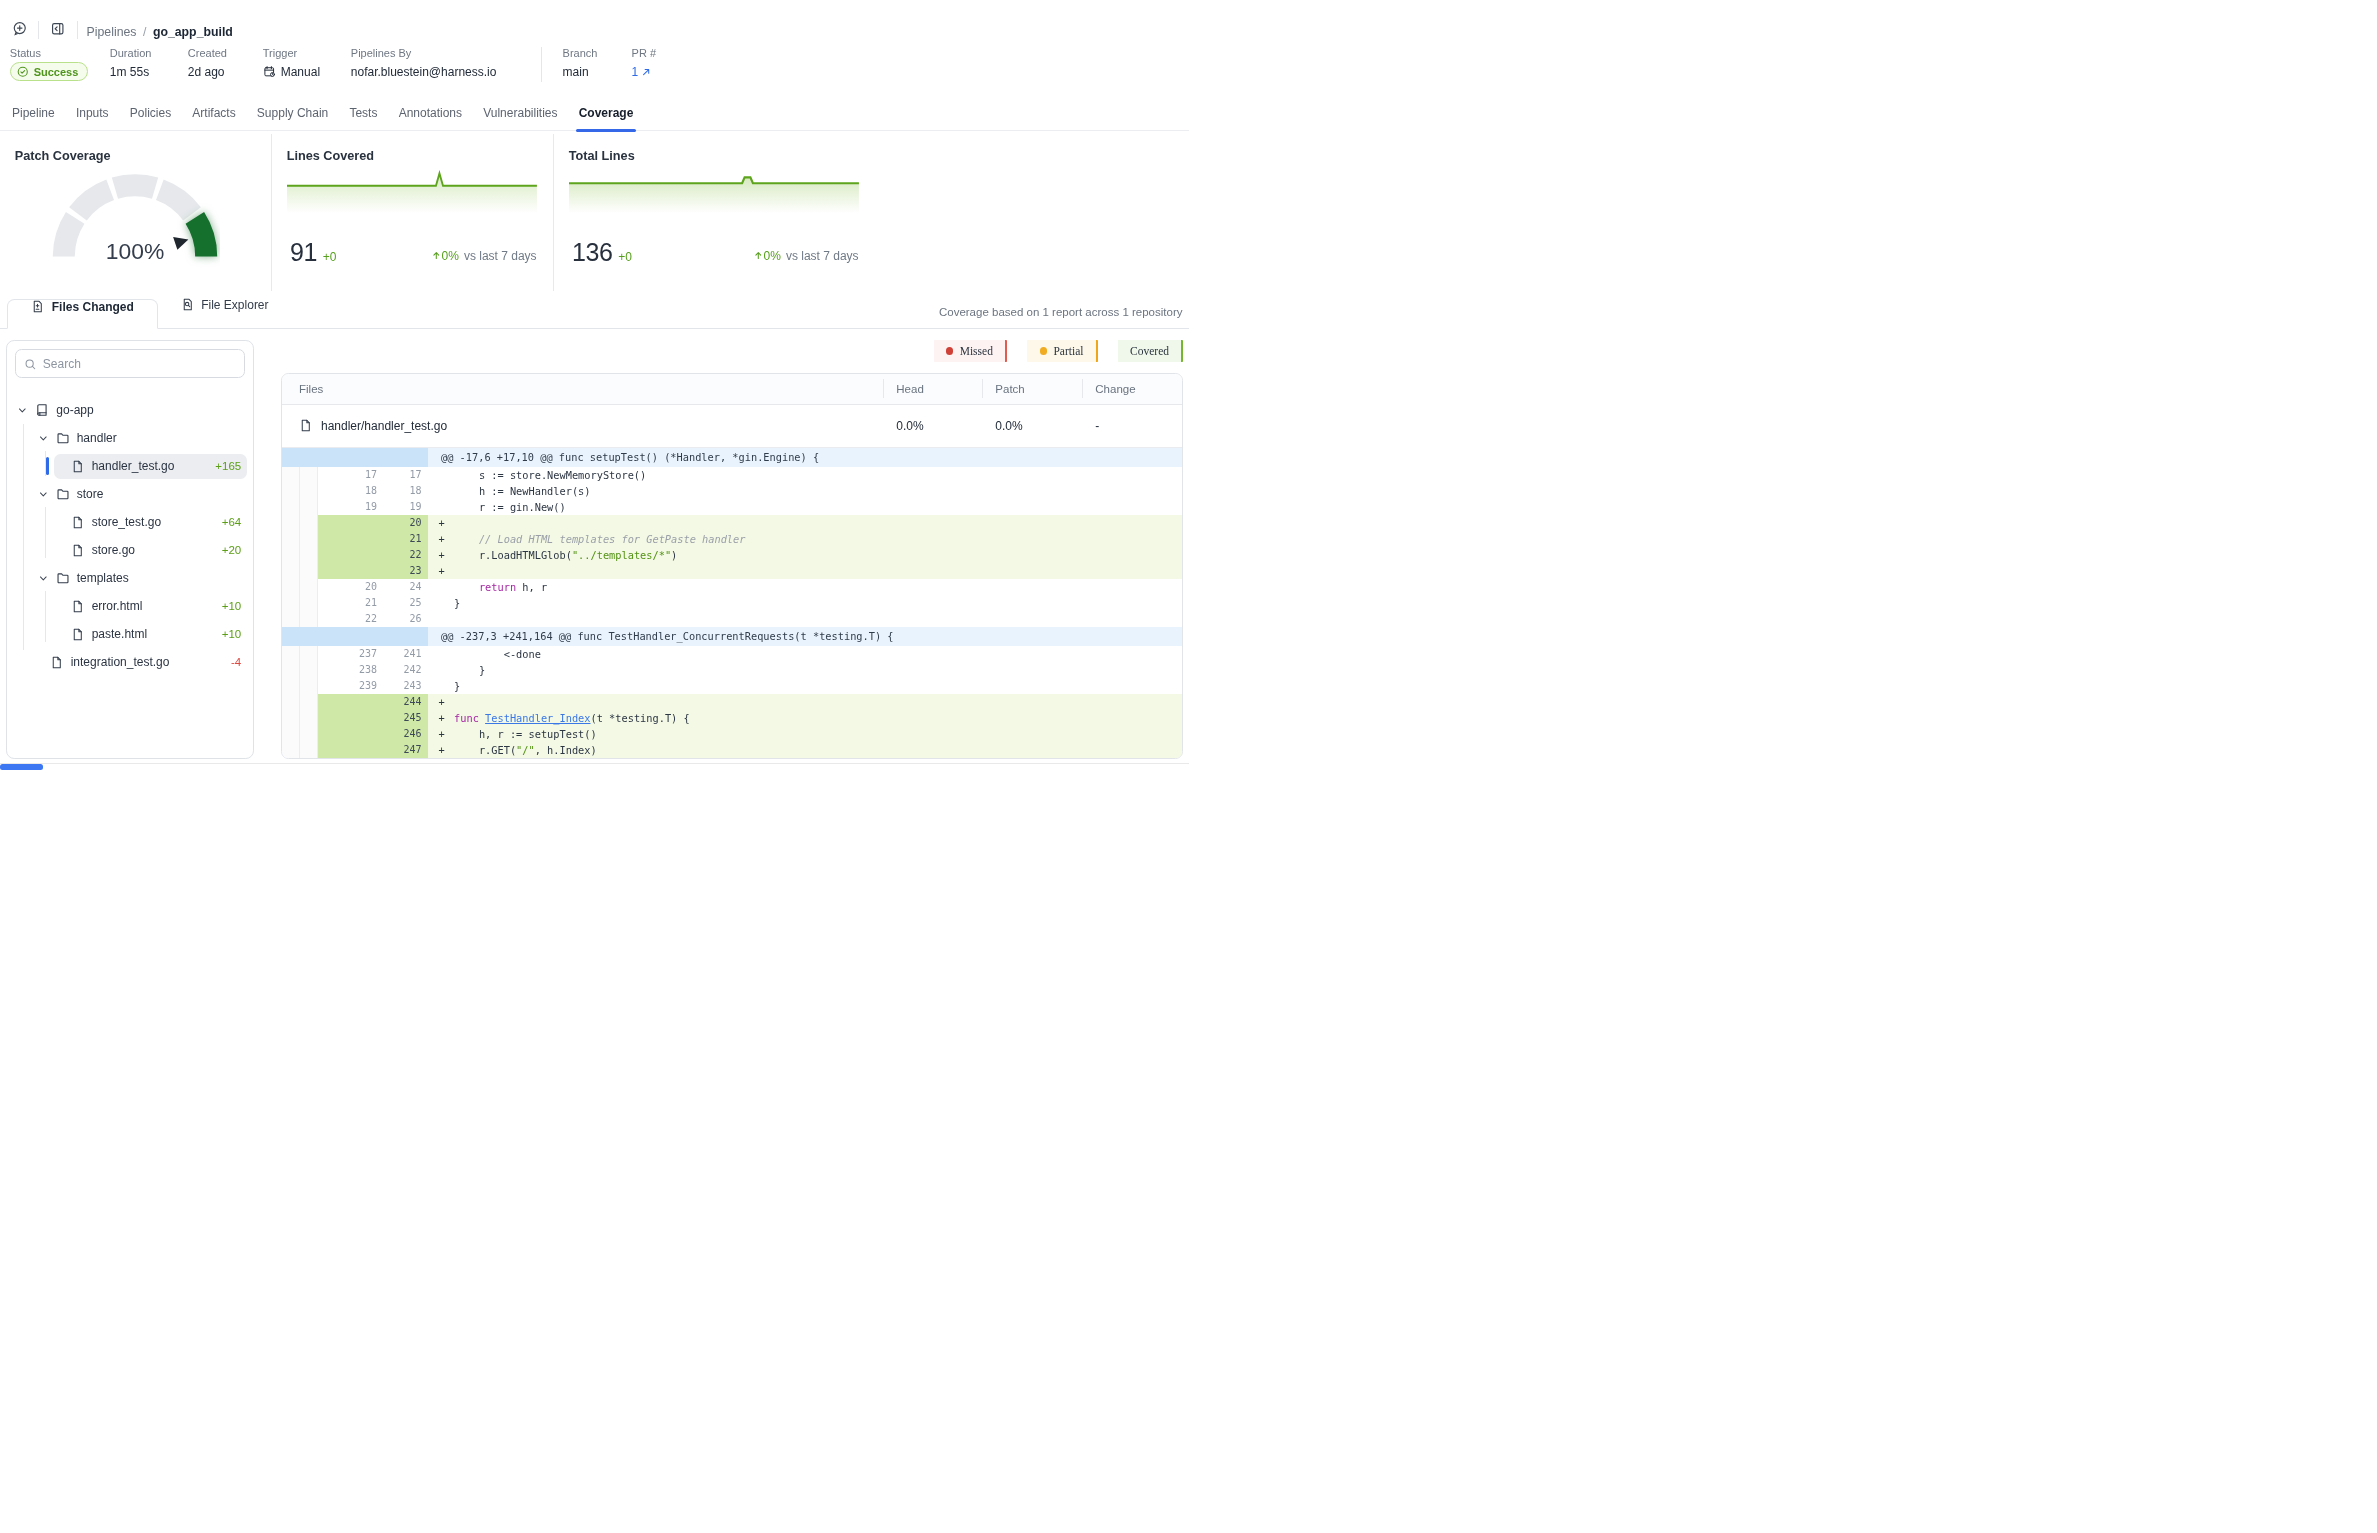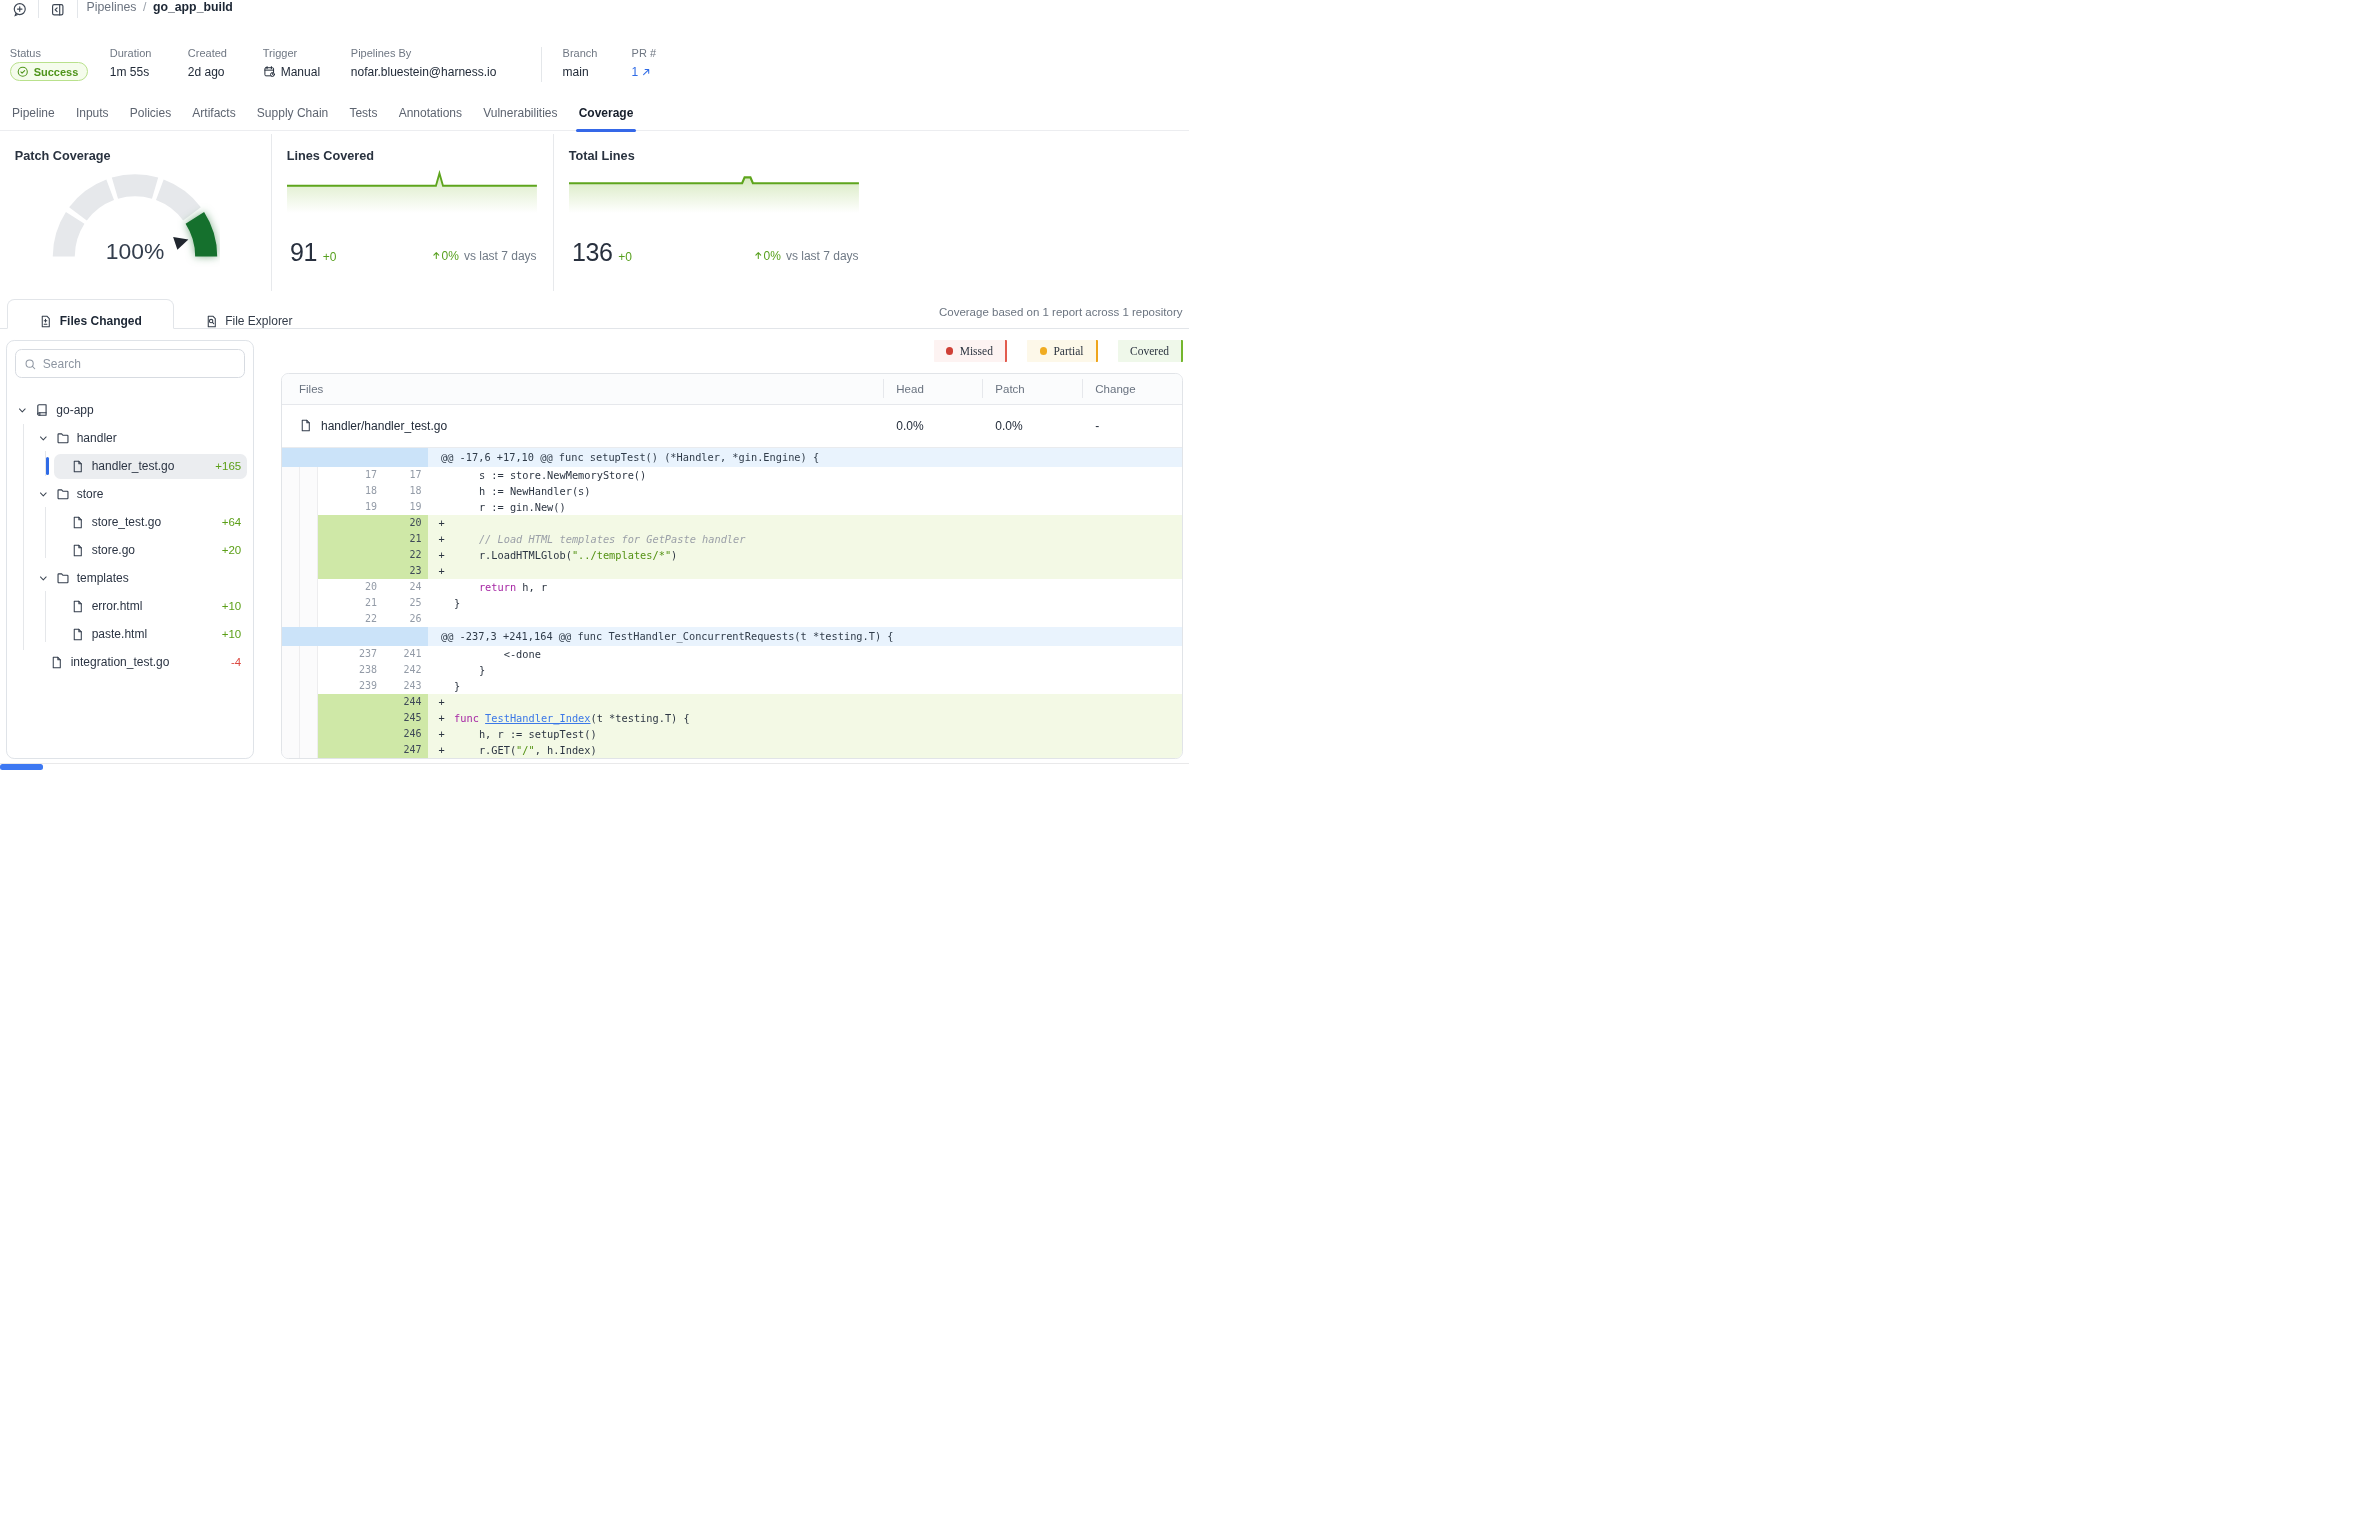--- a/index.html
+++ b/index.html
@@ -3,21 +3,21 @@
 <meta charset="utf-8">
 <style>
   * { box-sizing: border-box; margin: 0; padding: 0; }
   html,body { background:#fff; }
   body {
     width:1189px; height:770px; position:relative; overflow:hidden;
     font-family:"Liberation Sans", sans-serif; color:#1f2838; font-size:11.5px;
   }
   svg { display:block; }
   
-  .header-bar { height:39px; display:flex; align-items:flex-start; padding:0 13px 0 9.8px; }
+  .header-bar { height:39px; display:flex; align-items:flex-end; padding:0 13px 0 9.8px; }
   .hicon { width:19.6px; height:19.6px; display:flex; align-items:center; justify-content:center; color:#3e4754; cursor:pointer; }
   .hsep { width:0.8px; height:18px; background:#e3e6ea; margin:0 9px; }
   .crumb-section { color:#6c7480; font-size:12.3px; }
   .crumb-sep { color:#9aa1ab; margin:0 6.5px; font-size:12.3px; }
   .crumb-current { color:#1c2634; font-weight:700; font-size:12.3px; }
   
   .status-bar { display:flex; padding:8.2px 0 13px 9.8px; }
   .sfield { display:flex; flex-direction:column; }
   .sfield .lab { font-size:11px; color:#6f7783; margin-bottom:2px; }
   .sfield .val { font-size:12px; color:#222b39; display:flex; align-items:center; gap:4.9px; height:21px; }
@@ -46,21 +46,21 @@
   .gauge-value { font-size:27px; fill:#343e4d; font-weight:500; text-anchor:middle; font-family:"Liberation Sans",sans-serif; }
   .spark { width:100%; height:43px; margin-top:6.5px; }
   .big-row { position:absolute; left:18px; right:16.4px; bottom:24.5px; display:flex; align-items:baseline; }
   .big-num { font-size:25px; color:#28303e; font-weight:500; letter-spacing:-0.4px; }
   .big-delta { font-size:12px; color:#57a01e; margin-left:5.7px; }
   .trend { margin-left:auto; display:flex; align-items:center; gap:2.5px; font-size:12px; }
   .trend .pct { color:#57a01e; display:flex; align-items:center; }
   .trend .suffix { color:#707a86; margin-left:2.5px; }
   
   .explorer-tabs { display:flex; align-items:flex-end; height:33px; border-bottom:0.8px solid #e2e5e9; padding-left:7.4px; margin-top:4.9px; }
-  .etab { display:flex; align-items:flex-end; gap:7.4px; height:30px; padding:0 31px; font-size:12px; color:#333c49; cursor:pointer; }
+  .etab { display:flex; align-items:flex-start; gap:7.4px; height:30px; padding:0 23px; font-size:12px; color:#333c49; cursor:pointer; }
   .etab .eicon { color:#333c49; }
   .etab.active { background:#fff; border:0.8px solid #e2e5e9; border-bottom:1.6px solid #fff; border-radius:7.4px 7.4px 0 0; margin-bottom:-0.8px; font-weight:700; color:#1d2735; }
   .exp-note { margin-left:auto; align-self:center; font-size:11.5px; color:#6b7480; padding-right:6.5px; }
   
   .content { position:relative; height:422px; margin-top:10.6px; }
   .left-panel { position:absolute; left:5.7px; top:0; width:248px; height:419px; border:0.8px solid #dfe3e8; border-radius:8.2px; background:#fff; overflow:hidden; }
   .searchbox { margin:8.2px; height:29px; border:0.8px solid #d7dbe1; border-radius:6.5px; display:flex; align-items:center; padding:0 8.2px; gap:6.5px; }
   .searchbox input { border:none; outline:none; flex:1; font-size:12px; font-family:inherit; color:#2b3443; background:transparent; }
   .searchbox input::placeholder { color:#8d95a1; }
   .tree { position:relative; padding-top:9.8px; }

